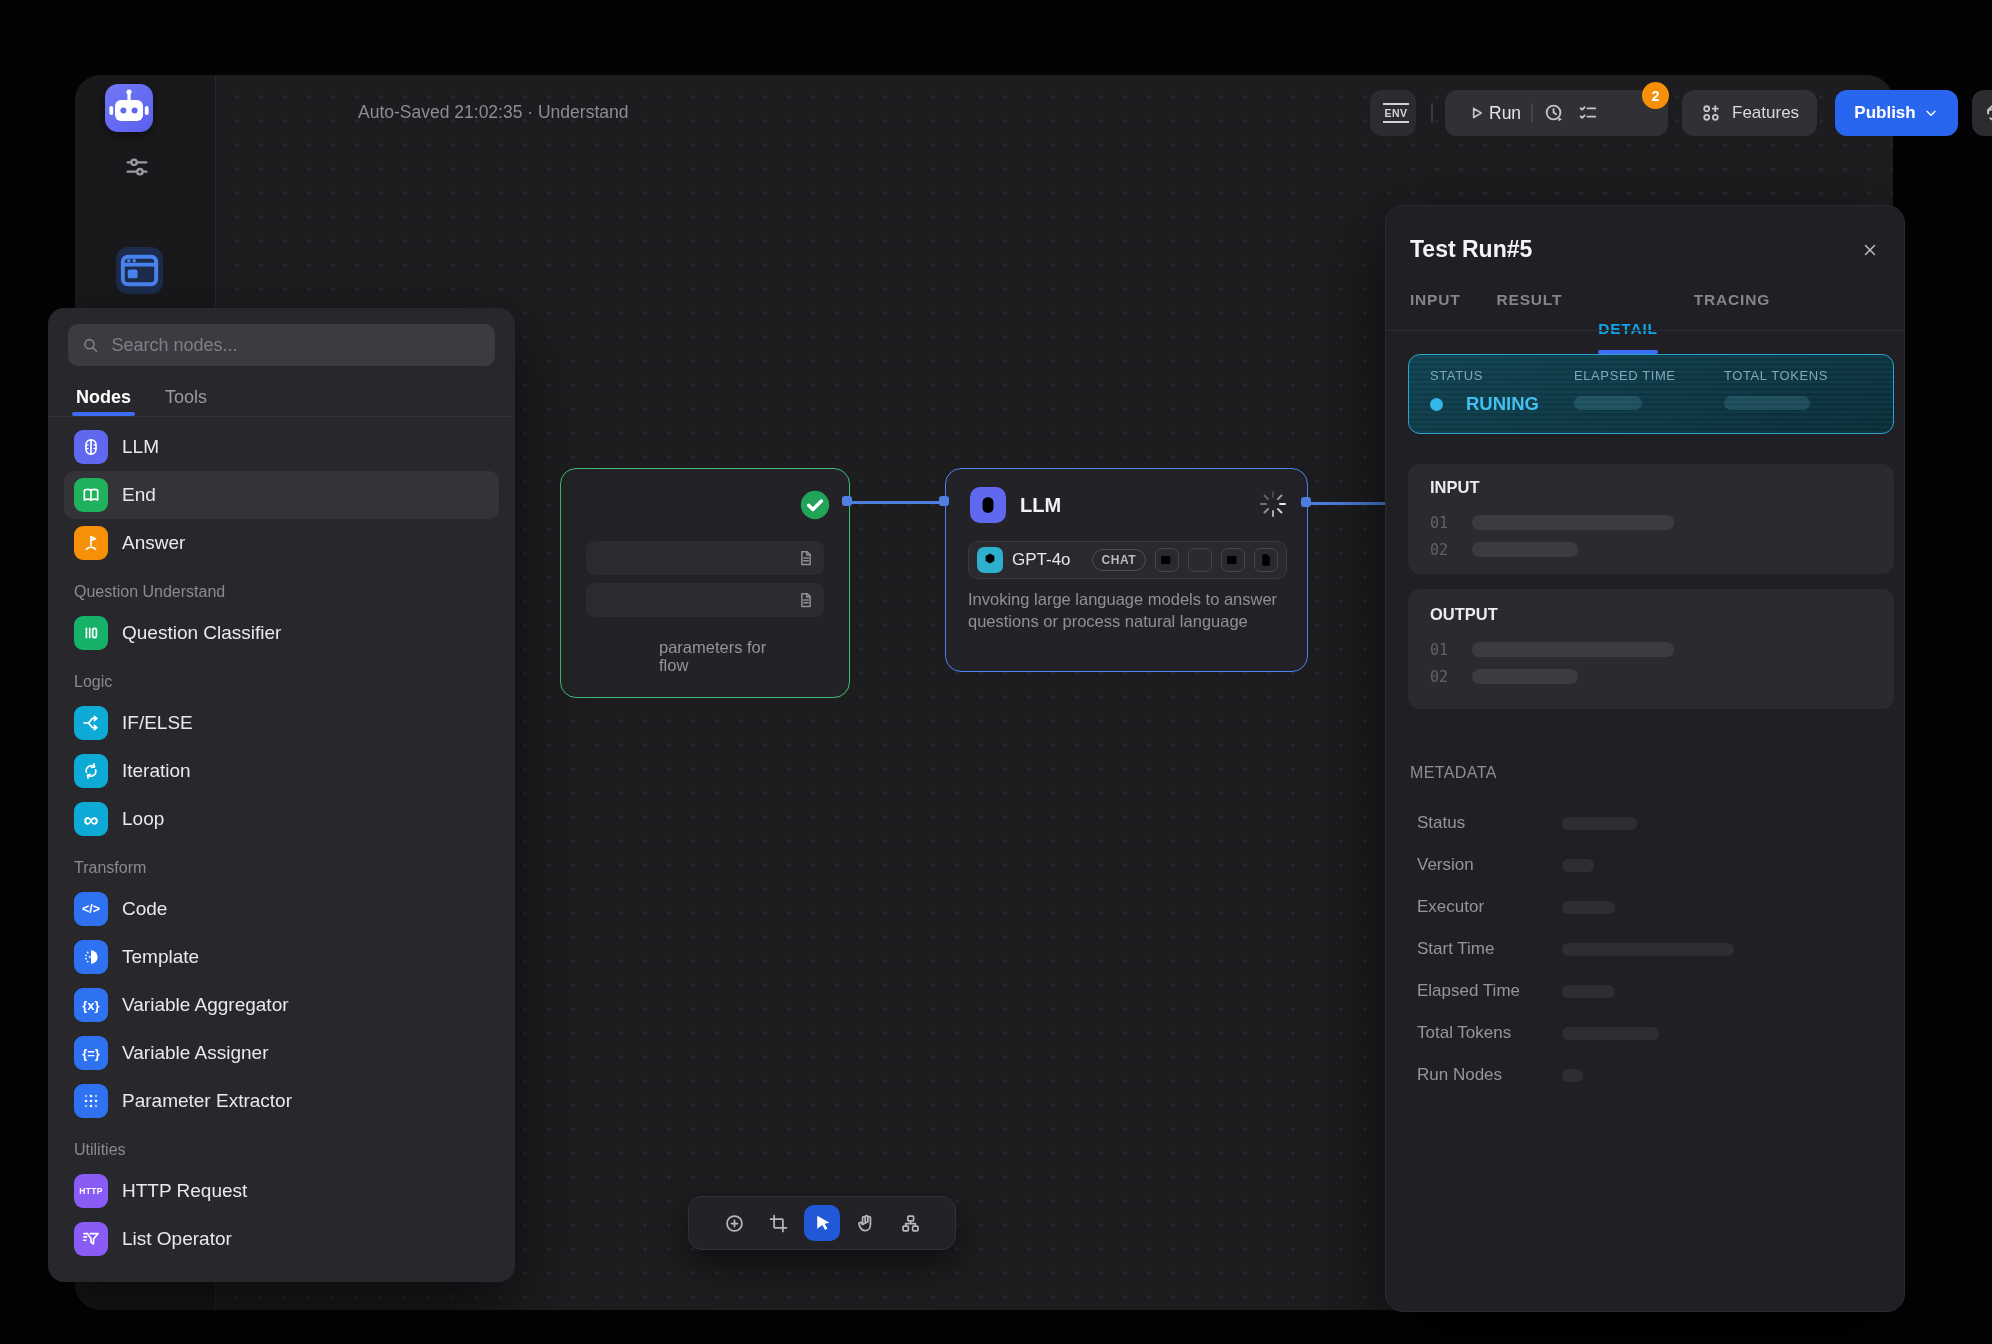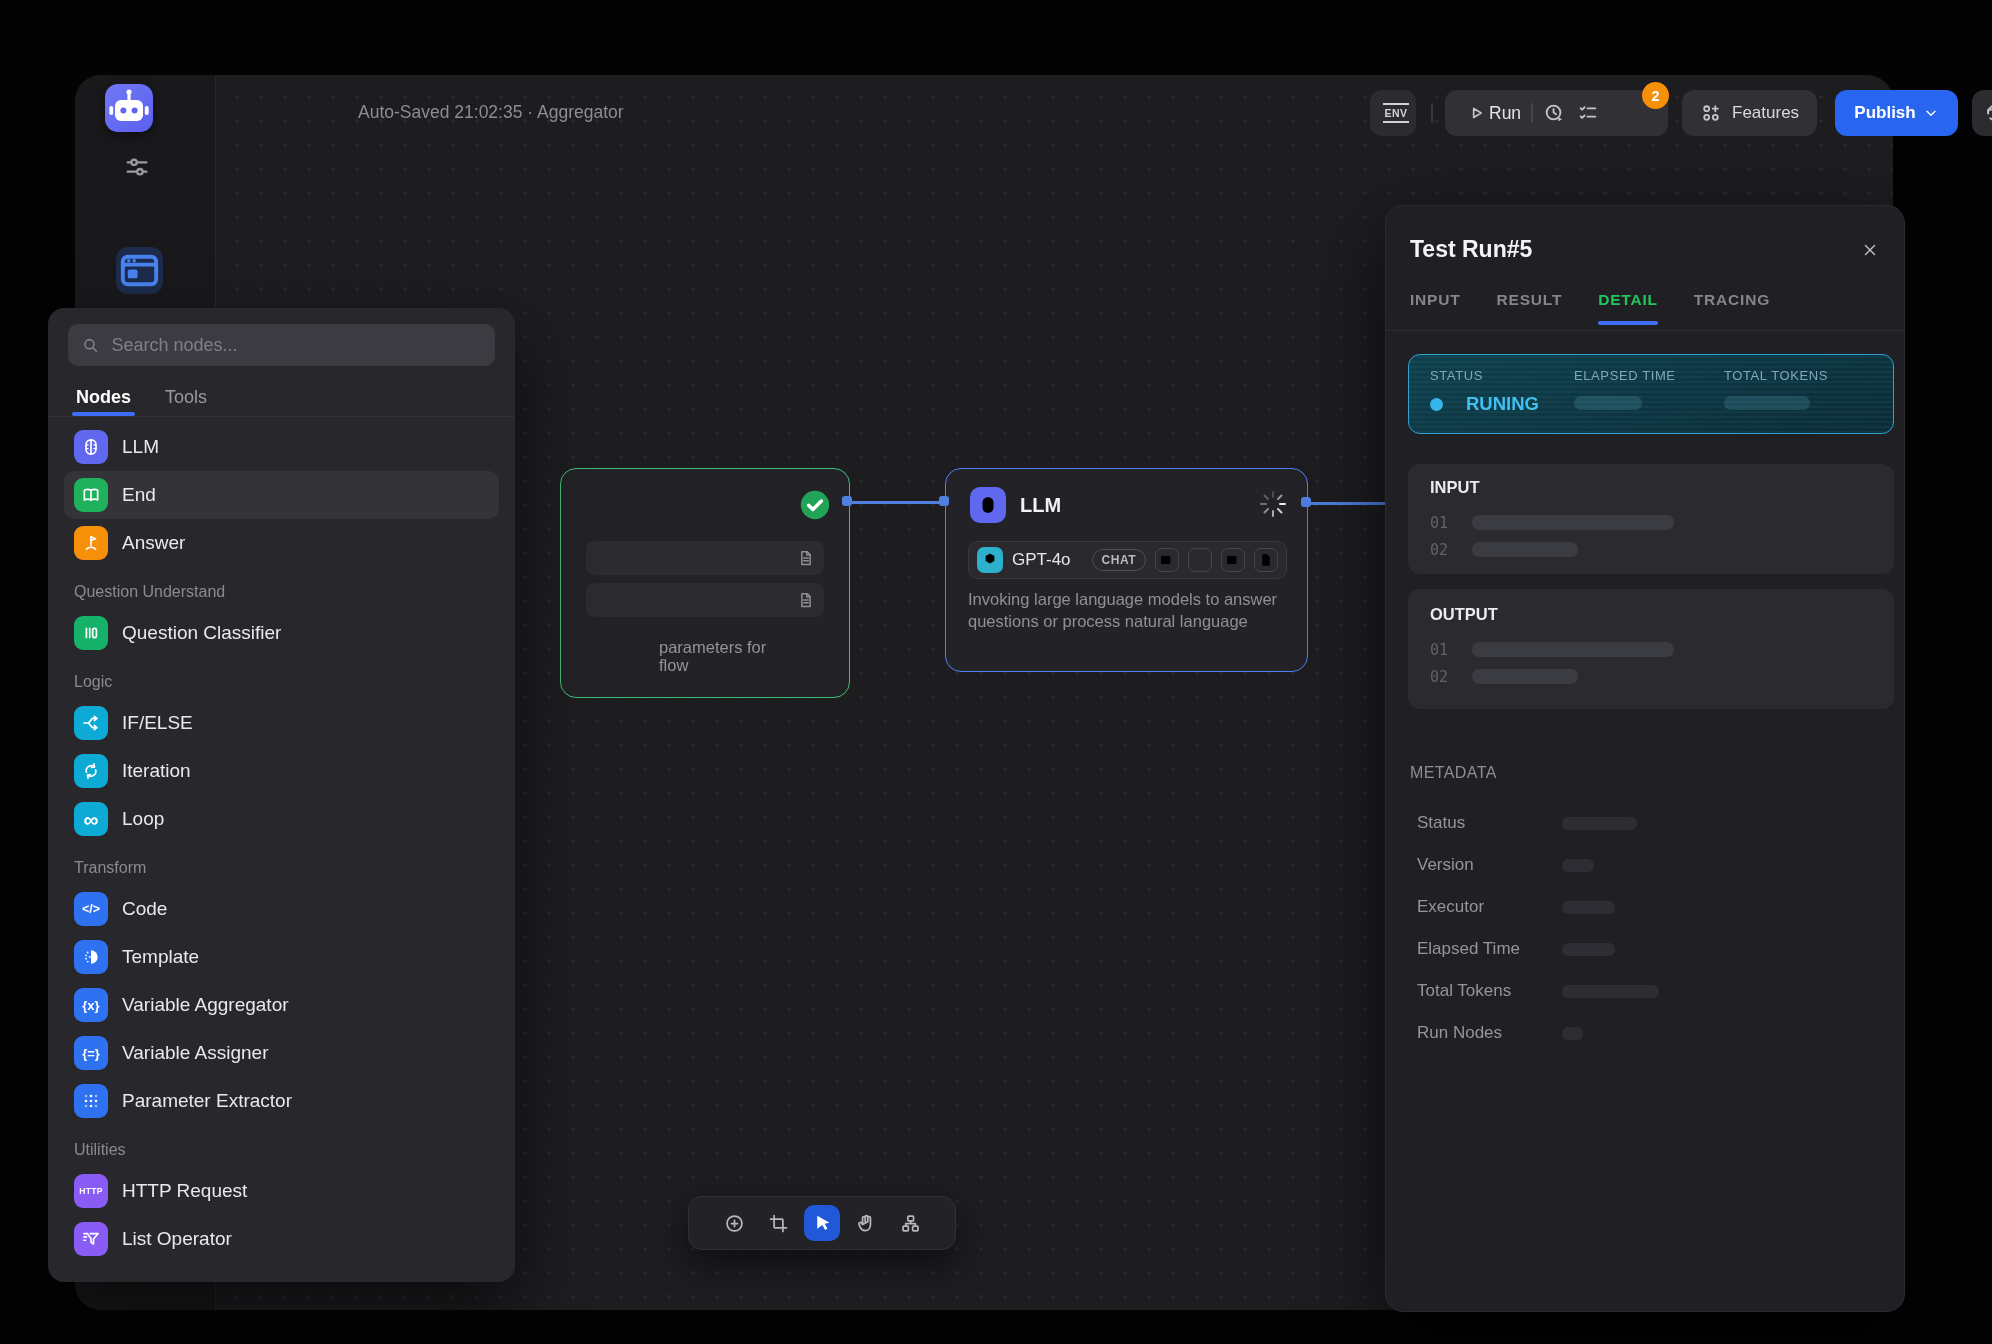--- a/index.html
+++ b/index.html
@@ -107,21 +107,21 @@
   .np-section{padding:16px 10px 8px;font-size:16px;color:#8a8a91;}
 
   
   .run-panel{left:1385px;top:205px;width:520px;height:1107px;background:#202024;border:1px solid #2a2a2f;border-radius:18px;z-index:6;
              box-shadow:0 30px 80px rgba(0,0,0,.65);box-sizing:border-box;}
   .rp-title{left:24px;top:30px;font-size:23px;font-weight:700;color:#f4f4f6;}
   .rp-close{right:16px;top:26px;width:36px;height:36px;display:flex;align-items:center;justify-content:center;color:#b9b9c0;position:absolute;}
   .rp-close svg{width:18px;height:18px;}
   .rp-tabs{left:24px;top:85px;display:flex;gap:36px;position:absolute;}
   .rp-tab{font-size:15.5px;font-weight:700;letter-spacing:.8px;color:#85858d;position:relative;}
-  .rp-tab.active{color:#22c55e;}
+  .rp-tab.active{color:#0ea5e9;margin-top:29px;}
   .rp-tab.active::after{content:"";position:absolute;left:0;right:0;bottom:-16px;height:4px;border-radius:3px;background:#3e6df5;}
   .rp-divider{left:0;right:0;top:124px;height:1px;background:#2d2d31;position:absolute;}
 
   .status-card{left:22px;top:148px;width:486px;height:80px;border:1.5px solid #2da3cf;border-radius:12px;position:absolute;box-sizing:border-box;
                background:repeating-linear-gradient(0deg,rgba(95,195,225,.06) 0 2px,transparent 2px 5px),linear-gradient(160deg,#10404d,#0b2c37);}
   .sc-col{position:absolute;top:0;height:100%;}
   .sc-label{position:absolute;top:13px;font-size:13px;letter-spacing:.6px;color:#7fa9ba;white-space:nowrap;}
   .sc-value{position:absolute;top:38px;display:flex;align-items:center;gap:23px;}
   .run-dot{width:13px;height:13px;border-radius:50%;background:#35b6ea;}
   .run-text{font-size:18.5px;font-weight:700;color:#3fc0f0;}
@@ -176,21 +176,21 @@
               <path d="M3.5 9h17"></path>
               <circle cx="6.5" cy="7" r="0.9" fill="currentColor" stroke="none"></circle>
               <circle cx="9.3" cy="7" r="0.9" fill="currentColor" stroke="none"></circle>
               <rect x="6" y="11.5" width="5" height="4.5" rx="1" fill="currentColor" stroke="none"></rect>
             </svg>
           </span>
         </div>
     </div>
 
     <div class="canvas">
-      <div class="abs autosave">Auto-Saved 21:02:35 · Aggregator</div>
+      <div class="abs autosave">Auto-Saved 21:02:35 · Understand</div>
 
       <div class="abs tb-btn btn-env">
         <span class="env-glyph">ENV</span>
       </div>
       <div class="abs tb-sep"></div>
 
       <div class="abs tb-btn run-group">
         <span class="ic i20" id="play-ico">
             <svg viewBox="0 0 24 24">
               <path d="M8 6.5l9 5.5-9 5.5z"></path>
@@ -656,20 +656,24 @@
         </div>
         <div class="meta-row">
           <span class="meta-label">Version</span>
           <span class="meta-bar" style="width:32px"></span>
         </div>
         <div class="meta-row">
           <span class="meta-label">Executor</span>
           <span class="meta-bar" style="width:53px"></span>
         </div>
         <div class="meta-row">
+          <span class="meta-label">Start Time</span>
+          <span class="meta-bar" style="width:172px"></span>
+        </div>
+        <div class="meta-row">
           <span class="meta-label">Elapsed Time</span>
           <span class="meta-bar" style="width:53px"></span>
         </div>
         <div class="meta-row">
           <span class="meta-label">Total Tokens</span>
           <span class="meta-bar" style="width:97px"></span>
         </div>
         <div class="meta-row">
           <span class="meta-label">Run Nodes</span>
           <span class="meta-bar" style="width:21px"></span>

